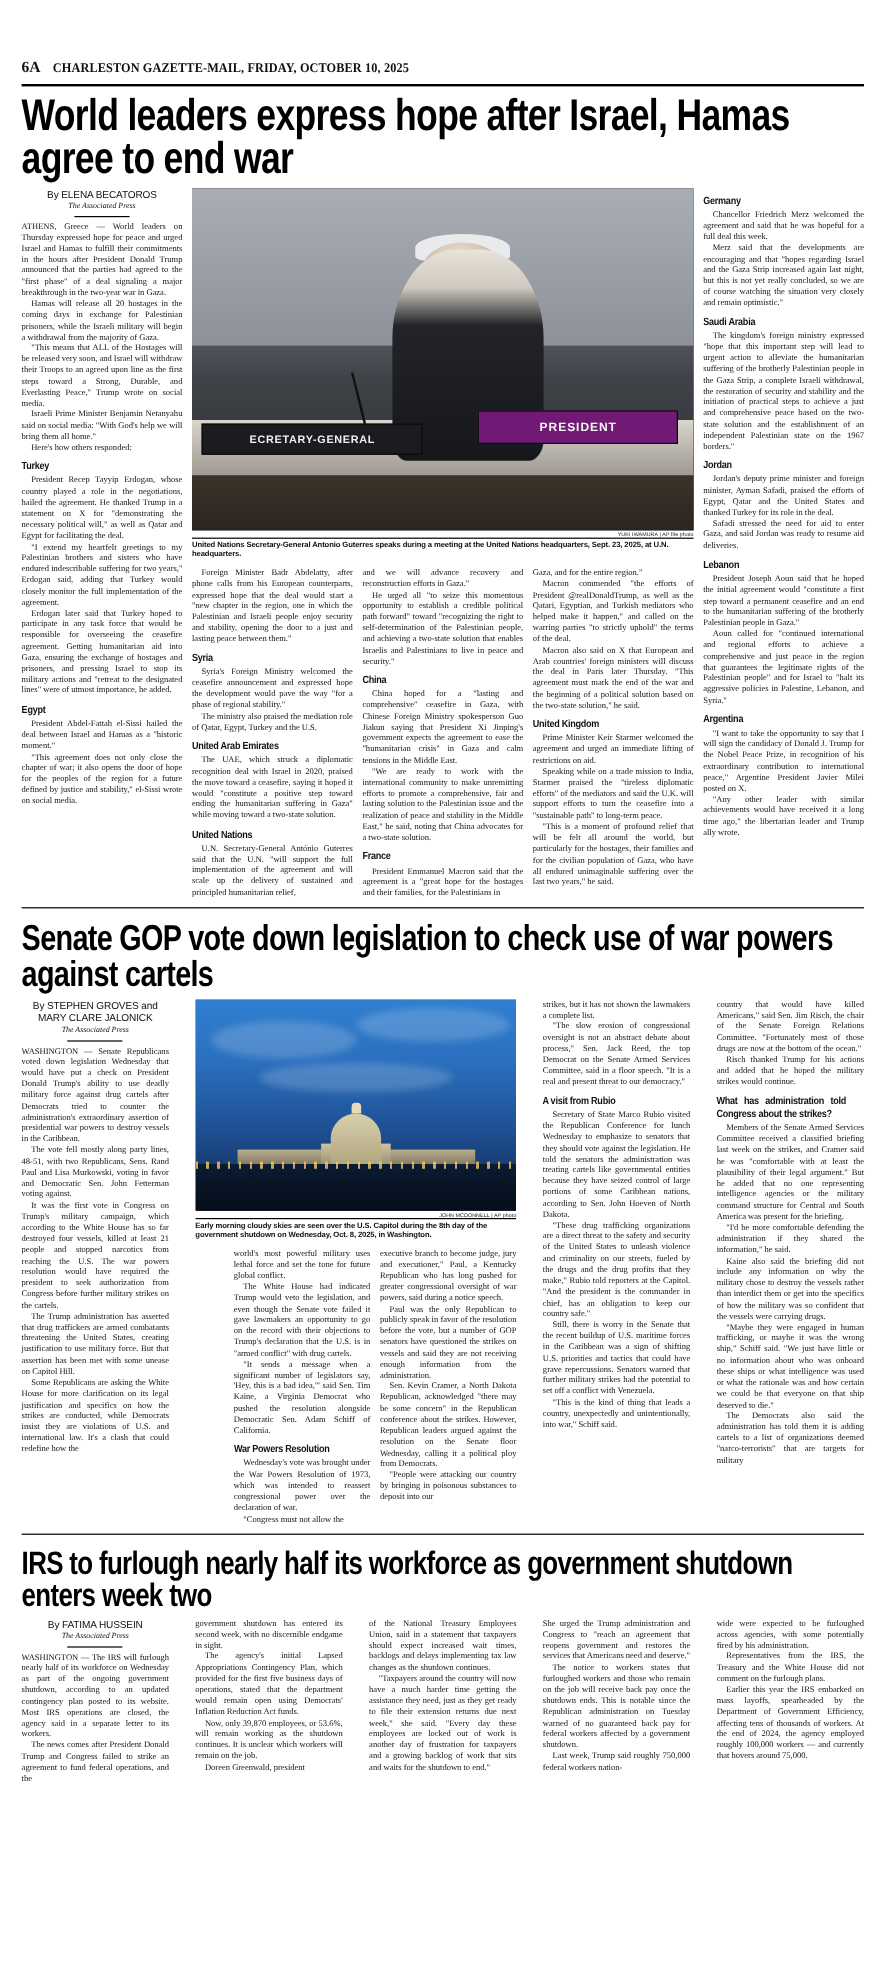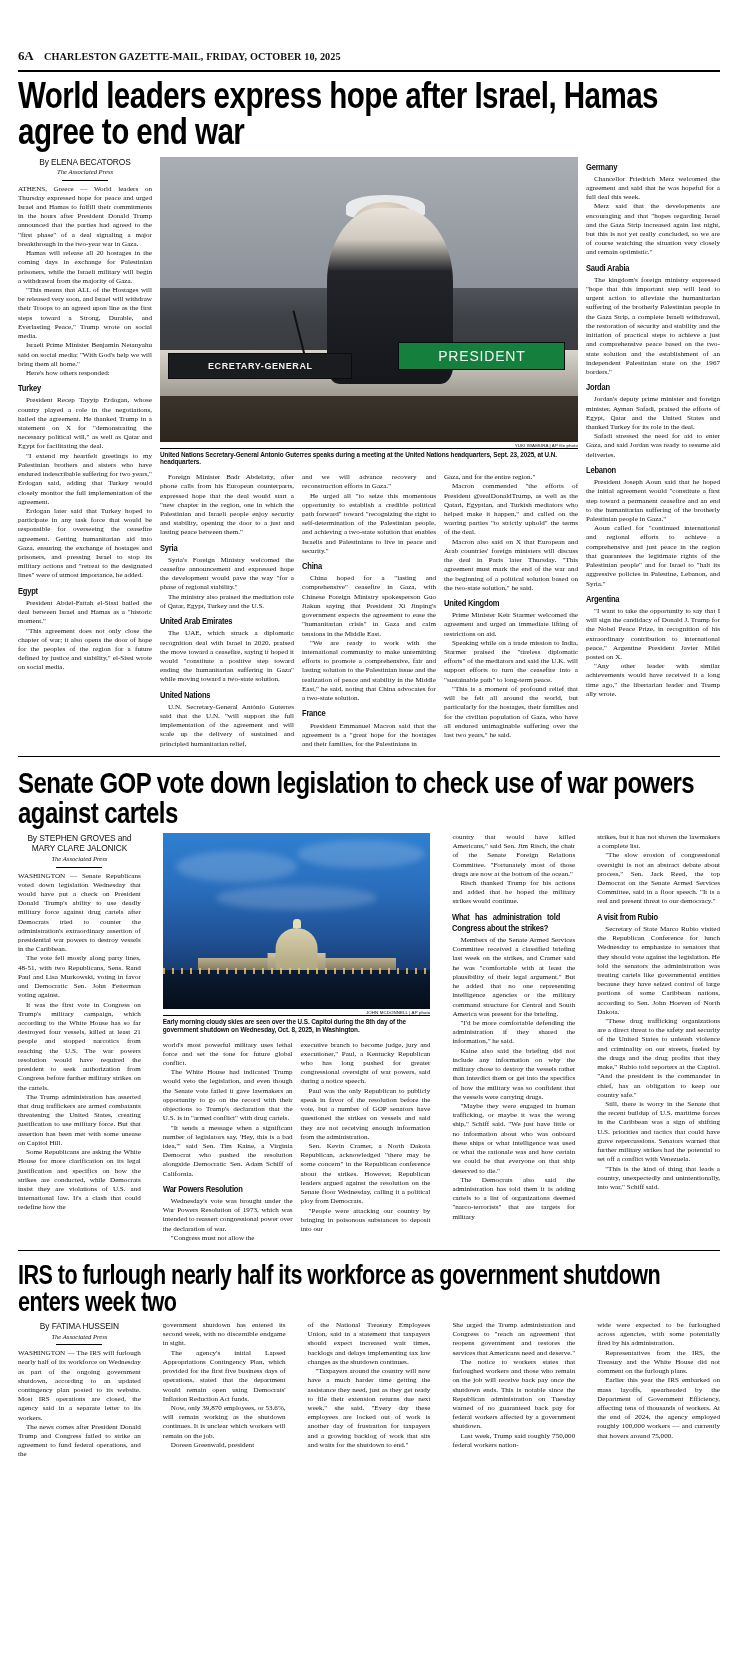--- a/index.html
+++ b/index.html
@@ -137,25 +137,25 @@
   .sign-gs {
     position:absolute; left:2%; bottom:22%; width:44%; height:9%;
     background:#1b1c20; border:1px solid #0b0b0d;
     display:flex; align-items:center; justify-content:center;
     color:#f1f1f1;
     font-family:"Liberation Sans", sans-serif; font-weight:bold;
     font-size:9px; letter-spacing:0.6px;
   }
   .sign-pres {
     position:absolute; right:3%; bottom:25%; width:40%; height:10%;
-    background:#15803d; border:1px solid #0b0b0d;
+    background:#701a75; border:1px solid #0b0b0d;
     display:flex; align-items:center; justify-content:center;
     color:#f5f5f5;
-    font-family:"Liberation Sans", sans-serif; font-weight:normal;
-    font-size:14px; letter-spacing:0.8px;
+    font-family:"Liberation Sans", sans-serif; font-weight:bold;
+    font-size:10px; letter-spacing:0.8px;
   }
   .un-mic { position:absolute; left:33%; bottom:30%; width:2px; height:16%;
      background:#111; transform: rotate(-14deg); }
 
   
   .cap-photo { height: 176px; }
   .cap-sky { position:absolute; inset:0; background:
      linear-gradient(180deg,#2f7fd0 0%,#2a6fbe 30%,#1f4f92 62%,#0e2448 100%); }
   .cap-cloud {
     position:absolute; border-radius:50%;
@@ -334,58 +334,58 @@
             <div class="cap-drum"></div>
             <div class="cap-dome-body"></div>
             <div class="cap-lantern"></div>
             <div class="cap-ground"></div>
             <div class="cap-lights"></div>
           </div>
           <div class="credit">JOHN MCDONNELL | AP photo</div>
           <div class="caption">Early morning cloudy skies are seen over the U.S. Capitol during the 8th day of the government shutdown on Wednesday, Oct. 8, 2025, in Washington.</div>
         </div>
 
-        <div class="grid4" style="grid-template-columns: repeat(2,1fr); margin-top:7px;">
+        <div class="grid4" style="grid-template-columns: repeat(2,1fr); margin-top:7px;margin-left:32px;">
           <div class="col">
             <p class="noindent">world's most powerful military uses lethal force and set the tone for future global conflict.</p>
             <p>The White House had indicated Trump would veto the legislation, and even though the Senate vote failed it gave lawmakers an opportunity to go on the record with their objections to Trump's declaration that the U.S. is in "armed conflict" with drug cartels.</p>
             <p>"It sends a message when a significant number of legislators say, 'Hey, this is a bad idea,'" said Sen. Tim Kaine, a Virginia Democrat who pushed the resolution alongside Democratic Sen. Adam Schiff of California.</p>
             <div class="sub">War Powers Resolution</div>
             <p>Wednesday's vote was brought under the War Powers Resolution of 1973, which was intended to reassert congressional power over the declaration of war.</p>
             <p>"Congress must not allow the</p>
           </div>
           <div class="col">
             <p class="noindent">executive branch to become judge, jury and executioner," Paul, a Kentucky Republican who has long pushed for greater congressional oversight of war powers, said during a notice speech.</p>
             <p>Paul was the only Republican to publicly speak in favor of the resolution before the vote, but a number of GOP senators have questioned the strikes on vessels and said they are not receiving enough information from the administration.</p>
             <p>Sen. Kevin Cramer, a North Dakota Republican, acknowledged "there may be some concern" in the Republican conference about the strikes. However, Republican leaders argued against the resolution on the Senate floor Wednesday, calling it a political ploy from Democrats.</p>
             <p>"People were attacking our country by bringing in poisonous substances to deposit into our</p>
           </div>
         </div>
+      </div>
+
+      <div class="col">
+        <p class="noindent">strikes, but it has not shown the lawmakers a complete list.</p>
+        <p>"The slow erosion of congressional oversight is not an abstract debate about process," Sen. Jack Reed, the top Democrat on the Senate Armed Services Committee, said in a floor speech. "It is a real and present threat to our democracy."</p>
+        <div class="sub">A visit from Rubio</div>
+        <p>Secretary of State Marco Rubio visited the Republican Conference for lunch Wednesday to emphasize to senators that they should vote against the legislation. He told the senators the administration was treating cartels like governmental entities because they have seized control of large portions of some Caribbean nations, according to Sen. John Hoeven of North Dakota.</p>
+        <p>"These drug trafficking organizations are a direct threat to the safety and security of the United States to unleash violence and criminality on our streets, fueled by the drugs and the drug profits that they make," Rubio told reporters at the Capitol. "And the president is the commander in chief, has an obligation to keep our country safe."</p>
+        <p>Still, there is worry in the Senate that the recent buildup of U.S. maritime forces in the Caribbean was a sign of shifting U.S. priorities and tactics that could have grave repercussions. Senators warned that further military strikes had the potential to set off a conflict with Venezuela.</p>
+        <p>"This is the kind of thing that leads a country, unexpectedly and unintentionally, into war," Schiff said.</p>
       </div>
 
       <div class="col">
         <p class="noindent">country that would have killed Americans," said Sen. Jim Risch, the chair of the Senate Foreign Relations Committee. "Fortunately most of those drugs are now at the bottom of the ocean."</p>
         <p>Risch thanked Trump for his actions and added that he hoped the military strikes would continue.</p>
         <div class="sub">What has administration told Congress about the strikes?</div>
         <p>Members of the Senate Armed Services Committee received a classified briefing last week on the strikes, and Cramer said he was "comfortable with at least the plausibility of their legal argument." But he added that no one representing intelligence agencies or the military command structure for Central and South America was present for the briefing.</p>
         <p>"I'd be more comfortable defending the administration if they shared the information," he said.</p>
         <p>Kaine also said the briefing did not include any information on why the military chose to destroy the vessels rather than interdict them or get into the specifics of how the military was so confident that the vessels were carrying drugs.</p>
         <p>"Maybe they were engaged in human trafficking, or maybe it was the wrong ship," Schiff said. "We just have little or no information about who was onboard these ships or what intelligence was used or what the rationale was and how certain we could be that everyone on that ship deserved to die."</p>
         <p>The Democrats also said the administration has told them it is adding cartels to a list of organizations deemed "narco-terrorists" that are targets for military</p>
       </div>
-
-      <div class="col">
-        <p class="noindent">strikes, but it has not shown the lawmakers a complete list.</p>
-        <p>"The slow erosion of congressional oversight is not an abstract debate about process," Sen. Jack Reed, the top Democrat on the Senate Armed Services Committee, said in a floor speech. "It is a real and present threat to our democracy."</p>
-        <div class="sub">A visit from Rubio</div>
-        <p>Secretary of State Marco Rubio visited the Republican Conference for lunch Wednesday to emphasize to senators that they should vote against the legislation. He told the senators the administration was treating cartels like governmental entities because they have seized control of large portions of some Caribbean nations, according to Sen. John Hoeven of North Dakota.</p>
-        <p>"These drug trafficking organizations are a direct threat to the safety and security of the United States to unleash violence and criminality on our streets, fueled by the drugs and the drug profits that they make," Rubio told reporters at the Capitol. "And the president is the commander in chief, has an obligation to keep our country safe."</p>
-        <p>Still, there is worry in the Senate that the recent buildup of U.S. maritime forces in the Caribbean was a sign of shifting U.S. priorities and tactics that could have grave repercussions. Senators warned that further military strikes had the potential to set off a conflict with Venezuela.</p>
-        <p>"This is the kind of thing that leads a country, unexpectedly and unintentionally, into war," Schiff said.</p>
-      </div>
     </div>
   </div>
 
   <div class="sep"></div>
   <div class="art-gap"></div>
 
   <div>
     <div class="headline h-3">IRS to furlough nearly half its workforce as government shutdown enters week two</div>
 
     <div class="grid5b">

